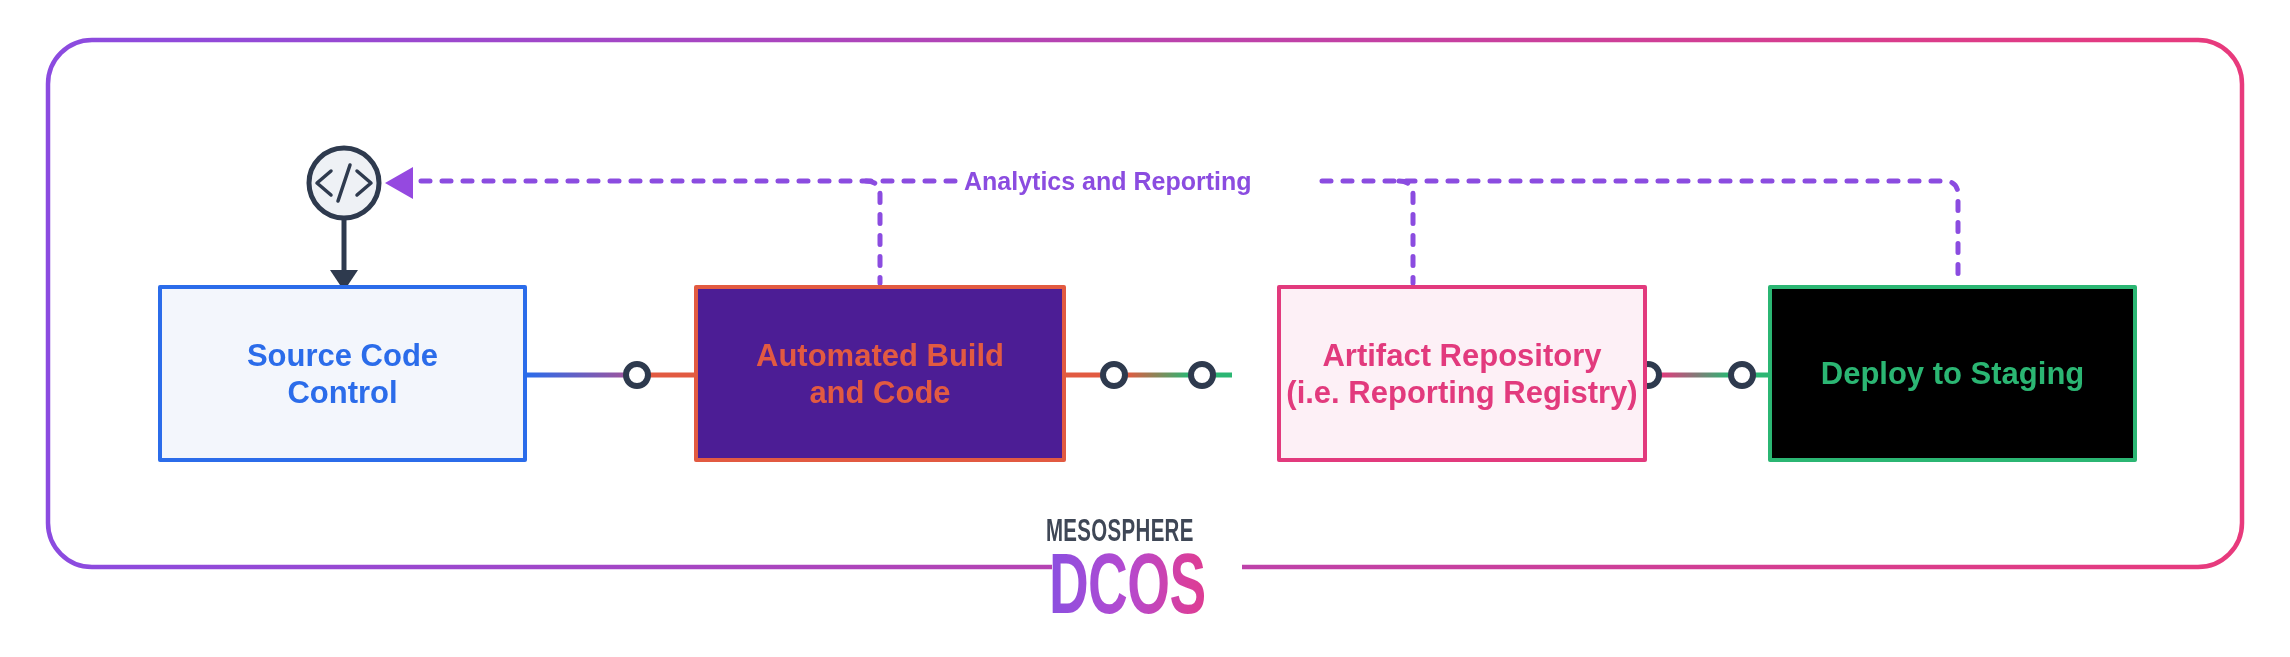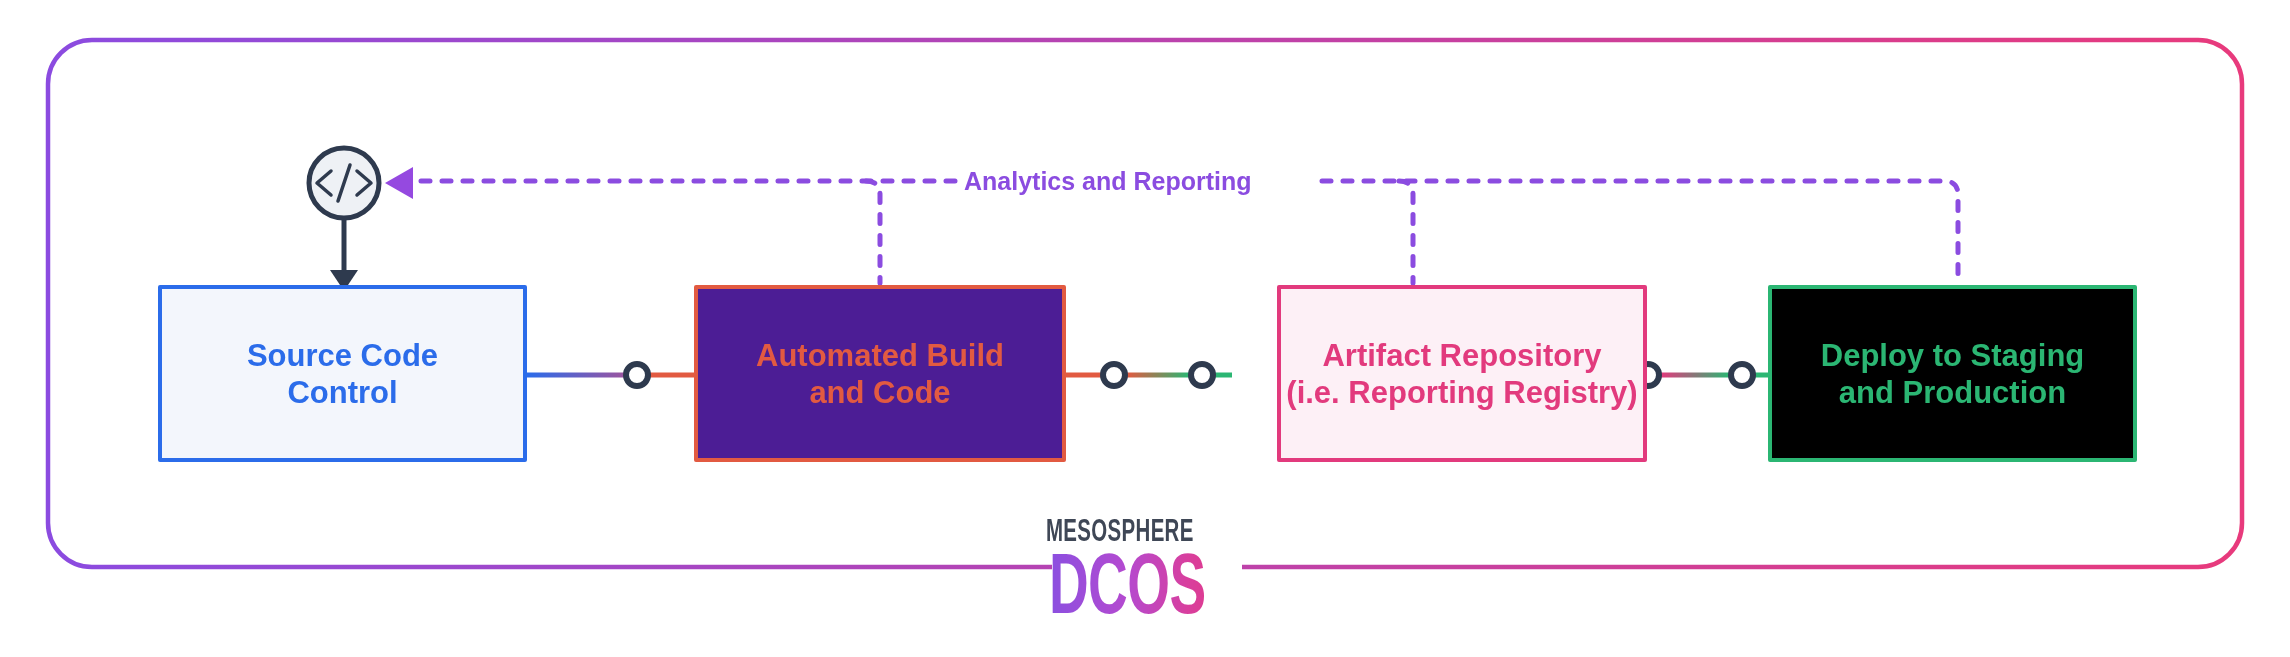--- a/index.html
+++ b/index.html
@@ -126,21 +126,20 @@
   <div class="node n2">
     <div>Automated Build</div>
     <div>and Code</div>
   </div>
   <div class="node n3">
     <div>Artifact Repository</div>
     <div>(i.e. Reporting Registry)</div>
   </div>
   <div class="node n4">
     <div>Deploy to Staging</div>
-    <div>and Production</div>
   </div>
 
   <div class="flow-label">Analytics and Reporting</div>
 
   <div class="logo">
     <div class="brand">MESOSPHERE</div>
     <div class="product">DCOS</div>
   </div>
 
 </div>

